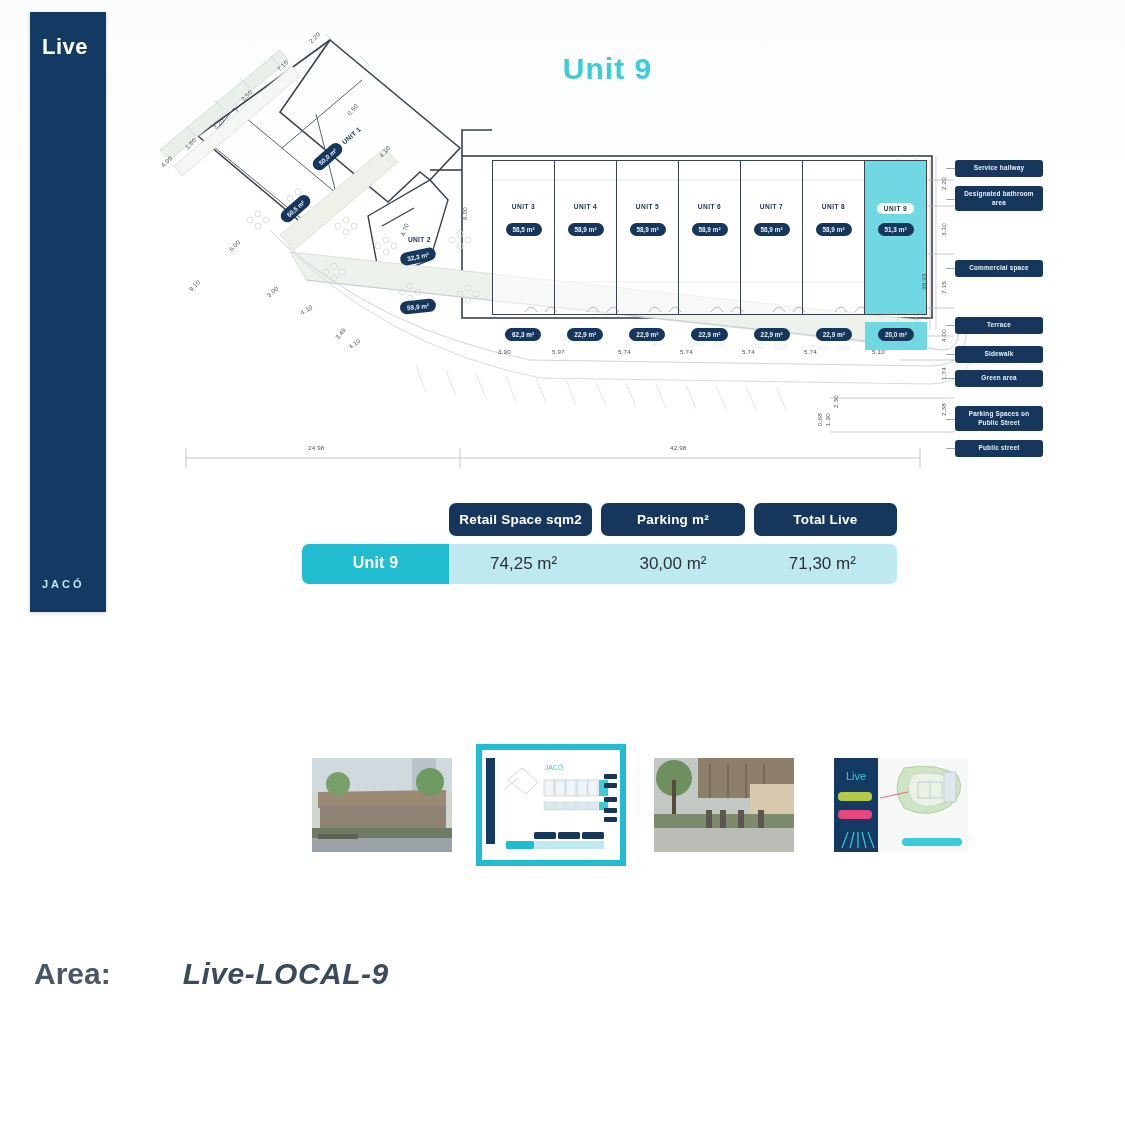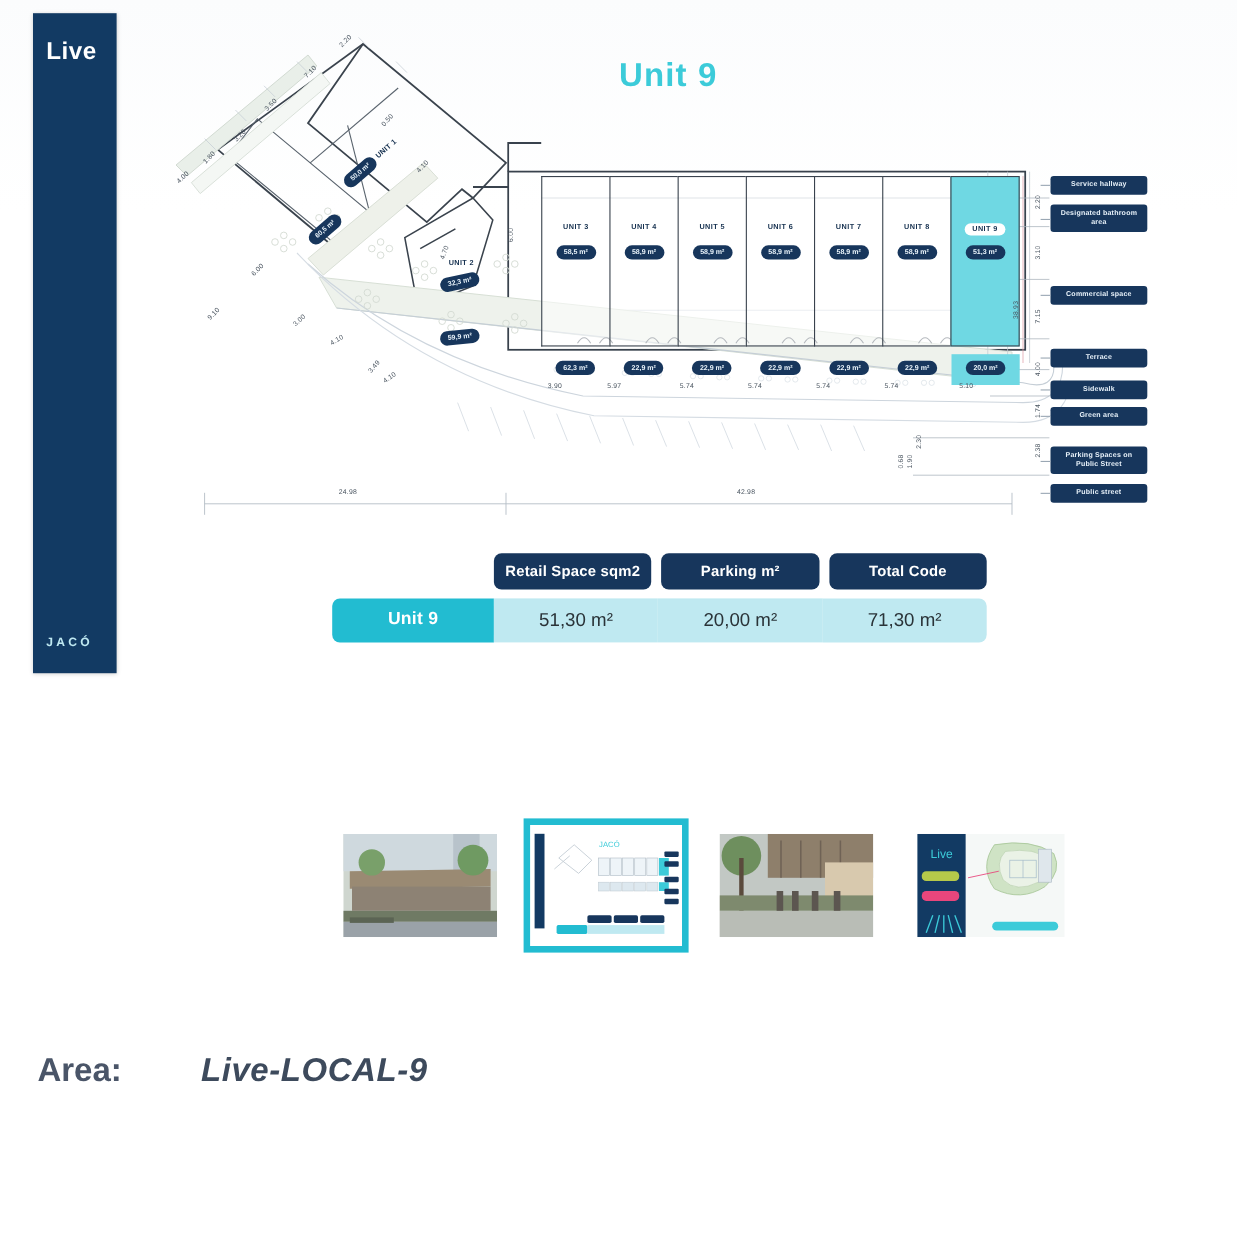--- a/index.html
+++ b/index.html
@@ -496,26 +496,26 @@
       <div class="legend-item" style="top:186px;">Sidewalk</div>
       <div class="legend-item" style="top:210px;">Green area</div>
       <div class="legend-item" style="top:246px;">Parking Spaces on Public Street</div>
       <div class="legend-item" style="top:280px;">Public street</div>
     </div>
 
     <div class="area-table">
       <div class="at-head">
         <div class="hcell">Retail Space sqm2</div>
         <div class="hcell">Parking m²</div>
-        <div class="hcell">Total Code</div>
+        <div class="hcell">Total Live</div>
       </div>
       <div class="at-row">
         <div class="unit-pill">Unit 9</div>
-        <div class="vcell">51,30 m²</div>
-        <div class="vcell">20,00 m²</div>
+        <div class="vcell">74,25 m²</div>
+        <div class="vcell">30,00 m²</div>
         <div class="vcell last">71,30 m²</div>
       </div>
     </div>
   </div>
 
   <div class="thumbs">
 
     <div class="thumb t1">
       <svg width="140" height="94" viewBox="0 0 140 94">
         <rect width="140" height="94" fill="#cfd6cf"></rect>

